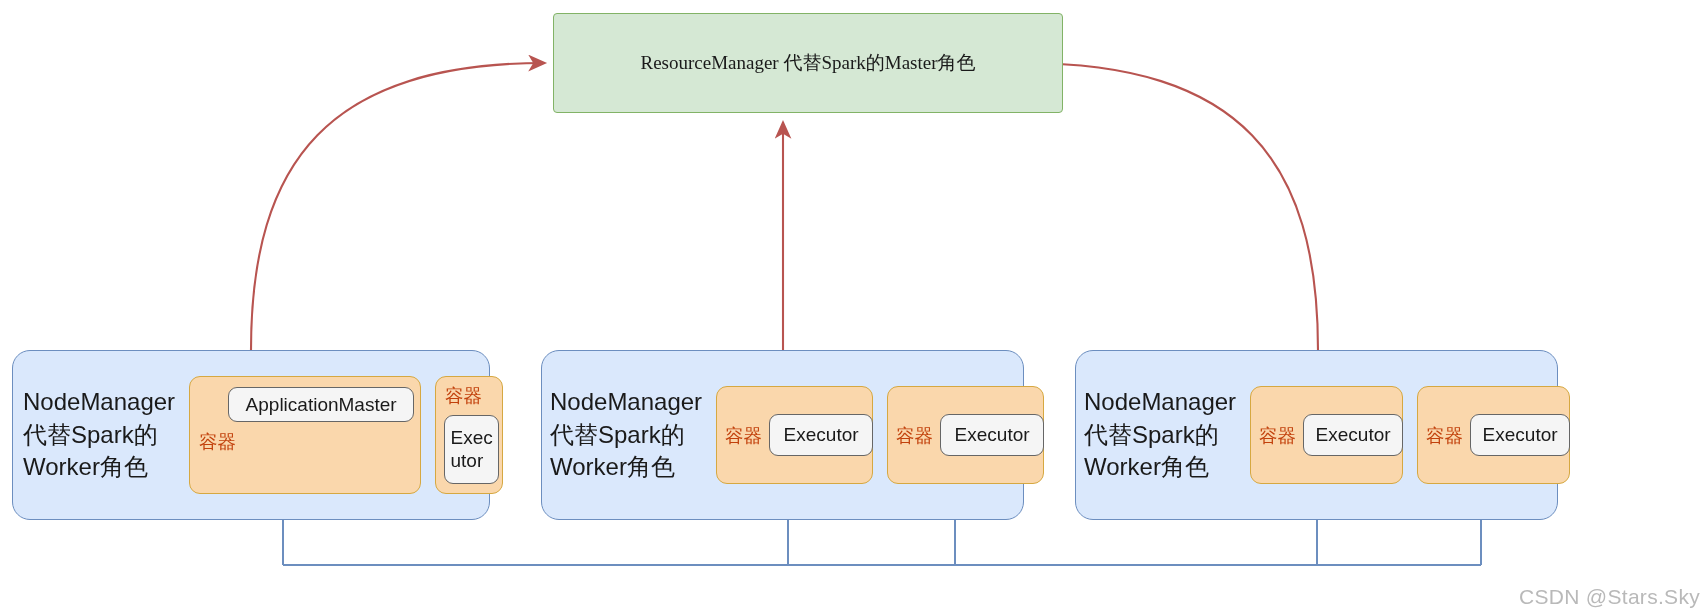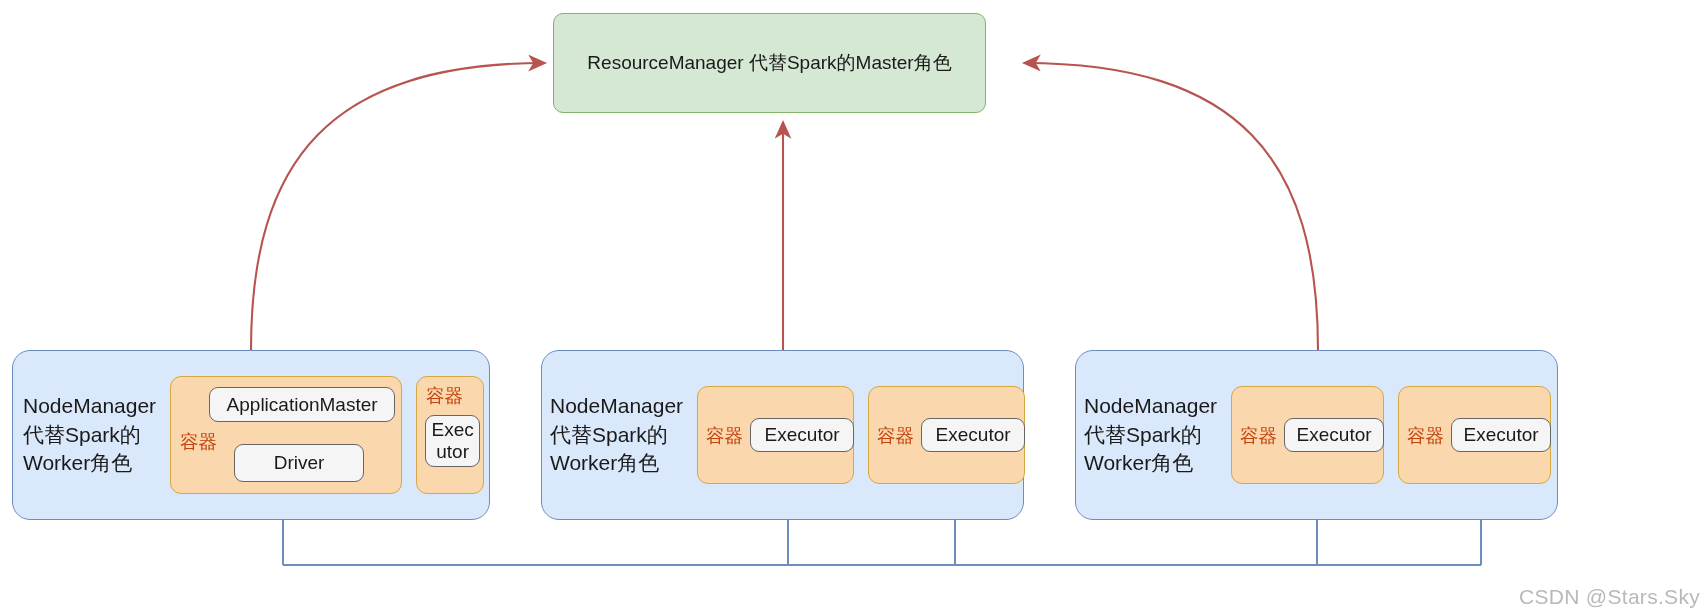--- a/index.html
+++ b/index.html
@@ -26,29 +26,30 @@
     pointer-events: none;
   }
   .node {
     position: absolute;
     box-sizing: border-box;
   }
   
   .rm-box {
     left: 553px;
     top: 13px;
-    width: 433px;
+    width: 510px;
     height: 100px;
     background: #d5e8d4;
     border: 1.6px solid #82b366;
-    border-radius: 10px;
+    border-radius: 4px;
     display: flex;
     align-items: center;
     justify-content: center;
     z-index: 3;
+    font-family: Liberation Serif, serif;
   }
   .rm-text {
     text-align: center;
     font-size: 19px;
     color: #1a1a1a;
     line-height: 1.42;
   }
   
   .nm-box {
     top: 350px;
@@ -58,21 +59,21 @@
     border-radius: 18px;
     display: flex;
     align-items: center;
     z-index: 3;
   }
   .nm-1 { left: 12px;   width: 478px; }
   .nm-2 { left: 541px;  width: 483px; }
   .nm-3 { left: 1075px; width: 483px; }
 
   .nm-label {
-    font-size: 21px;
+    font-size: 24px;
     color: #1a1a1a;
     line-height: 1.36;
     white-space: pre-line;
     flex: 0 0 auto;
     padding-left: 12px;
   }
   .nm-1 .nm-label { padding-left: 10px; }
   .nm-2 .nm-label { padding-left: 8px; }
   .nm-3 .nm-label { padding-left: 8px; }
 
@@ -97,21 +98,20 @@
   }
   
   .inner-box {
     background: #f5f5f5;
     border: 1.8px solid #666666;
     border-radius: 9px;
     box-sizing: border-box;
     display: flex;
     align-items: center;
     justify-content: center;
-    text-align: center;
     font-size: 19px;
     color: #1a1a1a;
     line-height: 1.15;
   }
 
   
   .am-container {
     width: 232px;
     height: 118px;
     padding: 0;
@@ -143,38 +143,38 @@
   .exec-container-narrow .container-label {
     position: absolute;
     left: 9px;
     top: 6px;
   }
   .box-exec-narrow {
     position: absolute;
     left: 8px;
     top: 38px;
     width: 55px;
-    height: 52px;
+    height: 69px;
     font-size: 19px;
     line-height: 1.18;
     padding: 0 18px;
   }
   
   .exec-container-wide {
     width: 157px;
     height: 98px;
     display: flex;
     align-items: center;
     justify-content: flex-start;
     padding-left: 8px;
     gap: 7px;
   }
   .box-exec-wide {
     width: 104px;
-    height: 34px;
+    height: 42px;
     flex: 0 0 auto;
   }
   .nm-3 .exec-container-wide { width: 153px; }
   .nm-3 .box-exec-wide { width: 100px; }
 
   .watermark {
     position: absolute;
     right: 8px;
     bottom: 6px;
     font-size: 21px;
@@ -222,21 +222,20 @@
 
   <div class="node nm-box nm-1">
     <div class="nm-label">NodeManager
 代替Spark的
 Worker角色</div>
     <div class="containers">
 
       <div class="container-box am-container">
         <div class="container-label">容器</div>
         <div class="inner-box box-appmaster">ApplicationMaster</div>
-        <div class="inner-box box-driver">Driver</div>
       </div>
 
       <div class="container-box exec-container-narrow">
         <div class="container-label">容器</div>
         <div class="inner-box box-exec-narrow" style="white-space: pre-line;">Exec
 utor</div>
       </div>
 
     </div>
   </div>

